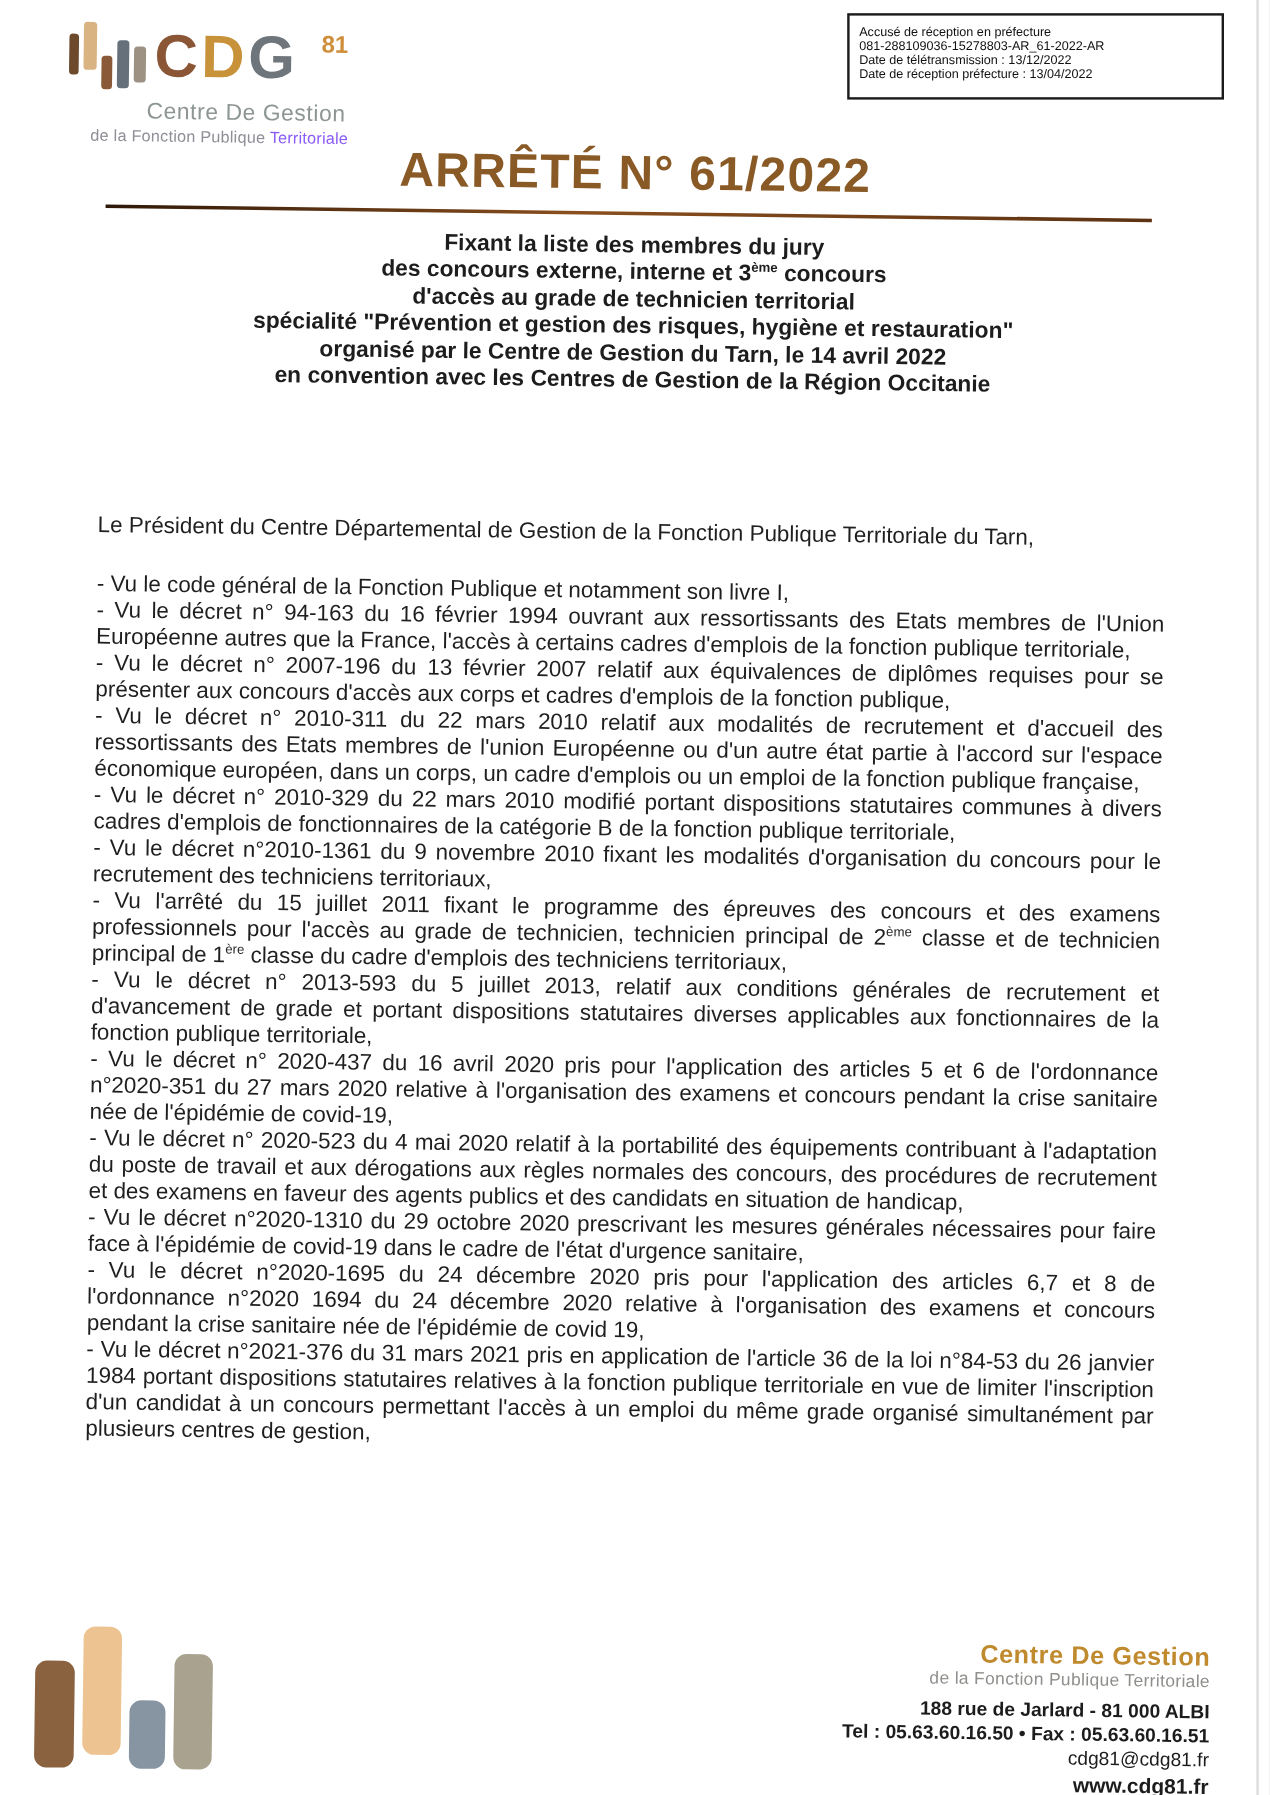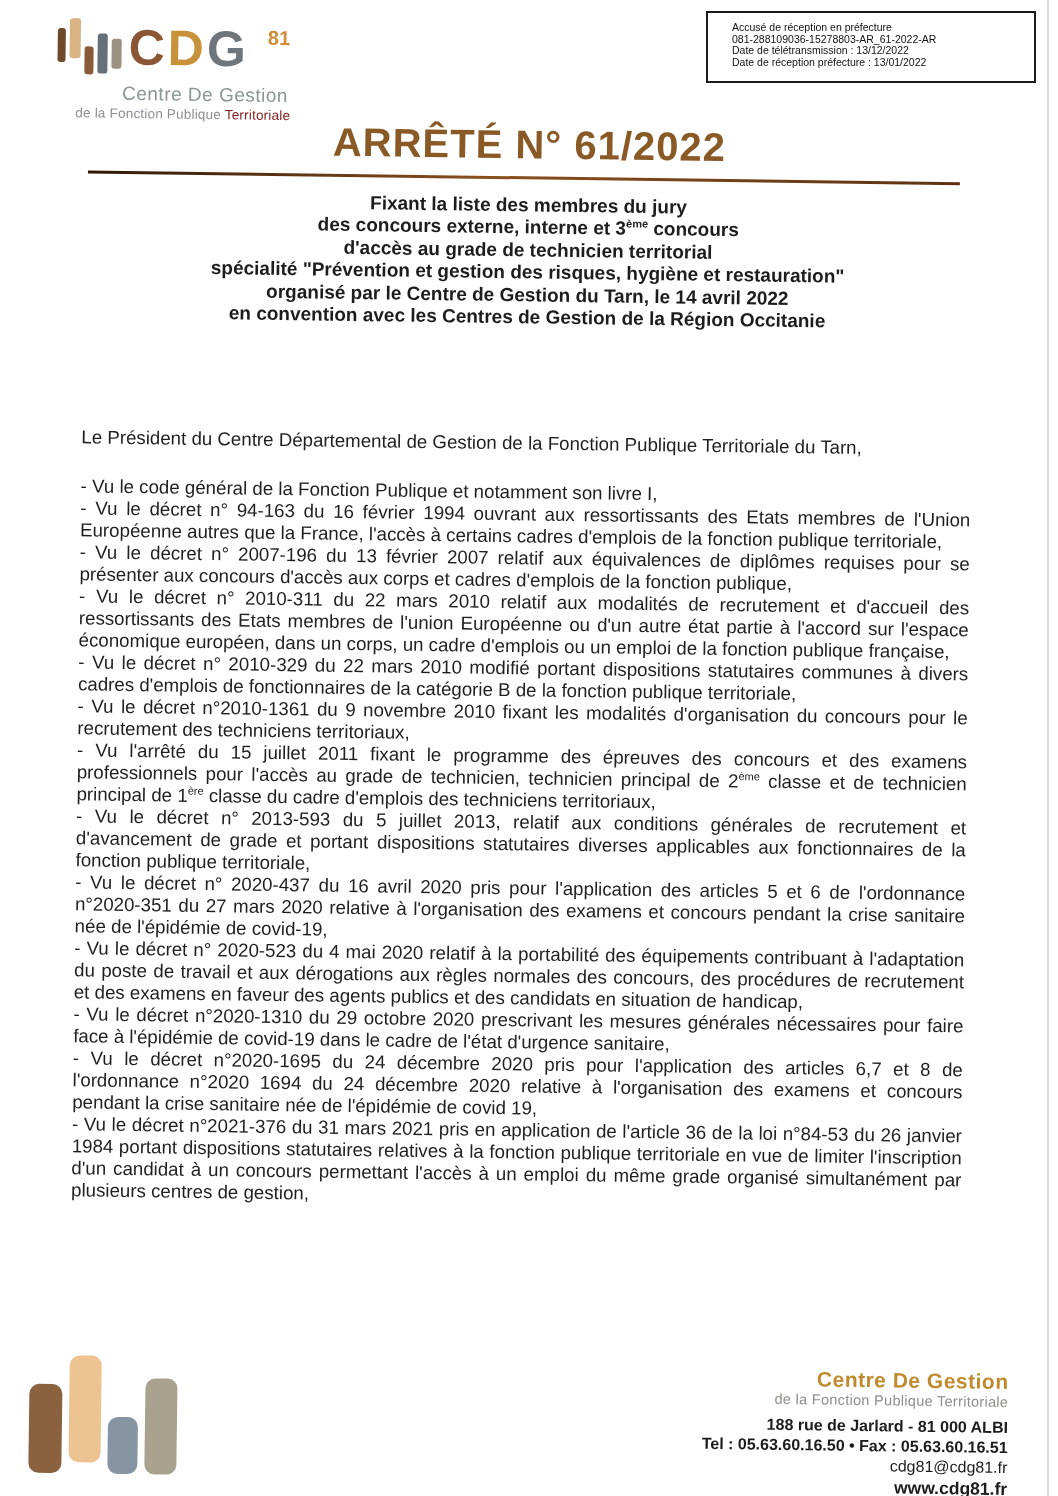--- a/index.html
+++ b/index.html
@@ -2,21 +2,21 @@
 <html lang="fr"><head>
 <meta charset="utf-8">
 <style>
   html,body{margin:0;padding:0;background:#e8e8e8;}
   .page{position:relative;width:1058px;height:1496px;background:#ffffff;overflow:hidden;
         font-family:"Liberation Sans", sans-serif;color:#1e1e1e;margin:0 auto;}
   .scan-edge{position:absolute;left:1047px;top:0;width:2px;height:100%;background:#dcdcdc;}
 
   
   .stamp{position:absolute;left:706px;top:11px;width:298px;border:2px solid #1a1a1a;
-         padding:9px 4px 12px 24px;font-size:10.5px;line-height:11.7px;color:#111;background:#fff;}
+         padding:9px 4px 12px 8px;font-size:10.5px;line-height:11.7px;color:#111;background:#fff;}
 
   
   .doc{position:absolute;inset:0;transform:rotate(0.78deg);transform-origin:60px 170px;}
 
   
   .logo{position:absolute;left:56px;top:16px;width:252px;}
   .logo-row{display:flex;align-items:flex-start;height:62px;}
   .logo-bars{display:flex;gap:4px;align-items:flex-start;padding-top:2px;}
   .logo-bars div{border-radius:3px;}
   .logo-acronym{margin-left:7px;margin-top:-6px;font-size:50px;font-weight:bold;
@@ -59,40 +59,40 @@
 
 <div class="page">
 
   <div class="scan-edge"></div>
 
   <div class="stamp">
     <div>
         <div>Accusé de réception en préfecture</div>
         <div>081-288109036-15278803-AR_61-2022-AR</div>
         <div>Date de télétransmission : 13/12/2022</div>
-        <div>Date de réception préfecture : 13/01/2022</div>
+        <div>Date de réception préfecture : 13/04/2022</div>
       </div>
   </div>
 
   <div class="doc">
 
     <div class="logo">
       <div class="logo-row">
         <div class="logo-bars">
             <div style="width: 8px; height: 34px; margin-top: 10px; background: rgb(109, 74, 44);"></div>
             <div style="width: 11px; height: 40px; margin-top: 0px; background: rgb(218, 179, 131);"></div>
             <div style="width: 9px; height: 28px; margin-top: 28px; background: rgb(138, 90, 56);"></div>
             <div style="width: 10px; height: 40px; margin-top: 15px; background: rgb(102, 112, 122);"></div>
             <div style="width: 10px; height: 30px; margin-top: 20px; background: rgb(156, 145, 131);"></div>
           </div>
         <div class="logo-acronym"><span style="color: rgb(138, 86, 54);">C</span><span style="color: rgb(200, 146, 58);">D</span><span style="color: rgb(110, 117, 123);">G</span><sup style="color: rgb(207, 143, 58);">81</sup></div>
       </div>
       <div class="logo-org" style="color: rgb(141, 150, 147);">Centre De Gestion</div>
       <div class="logo-sub">
-        <span style="color: rgb(143, 141, 149);">de la Fonction Publique </span><span style="color: #7f1d1d;">Territoriale</span>
+        <span style="color: rgb(143, 141, 149);">de la Fonction Publique </span><span style="color: #8b5cf6;">Territoriale</span>
       </div>
     </div>
 
     <h1 class="title" style="color: rgb(138, 90, 38);">ARRÊTÉ N° 61/2022</h1>
     <div class="rule"></div>
 
     <div class="subtitle">
         <div>Fixant la liste des membres du jury</div>
         <div>des concours externe, interne et 3<sup>ème</sup> concours</div>
         <div>d'accès au grade de technicien territorial</div>

